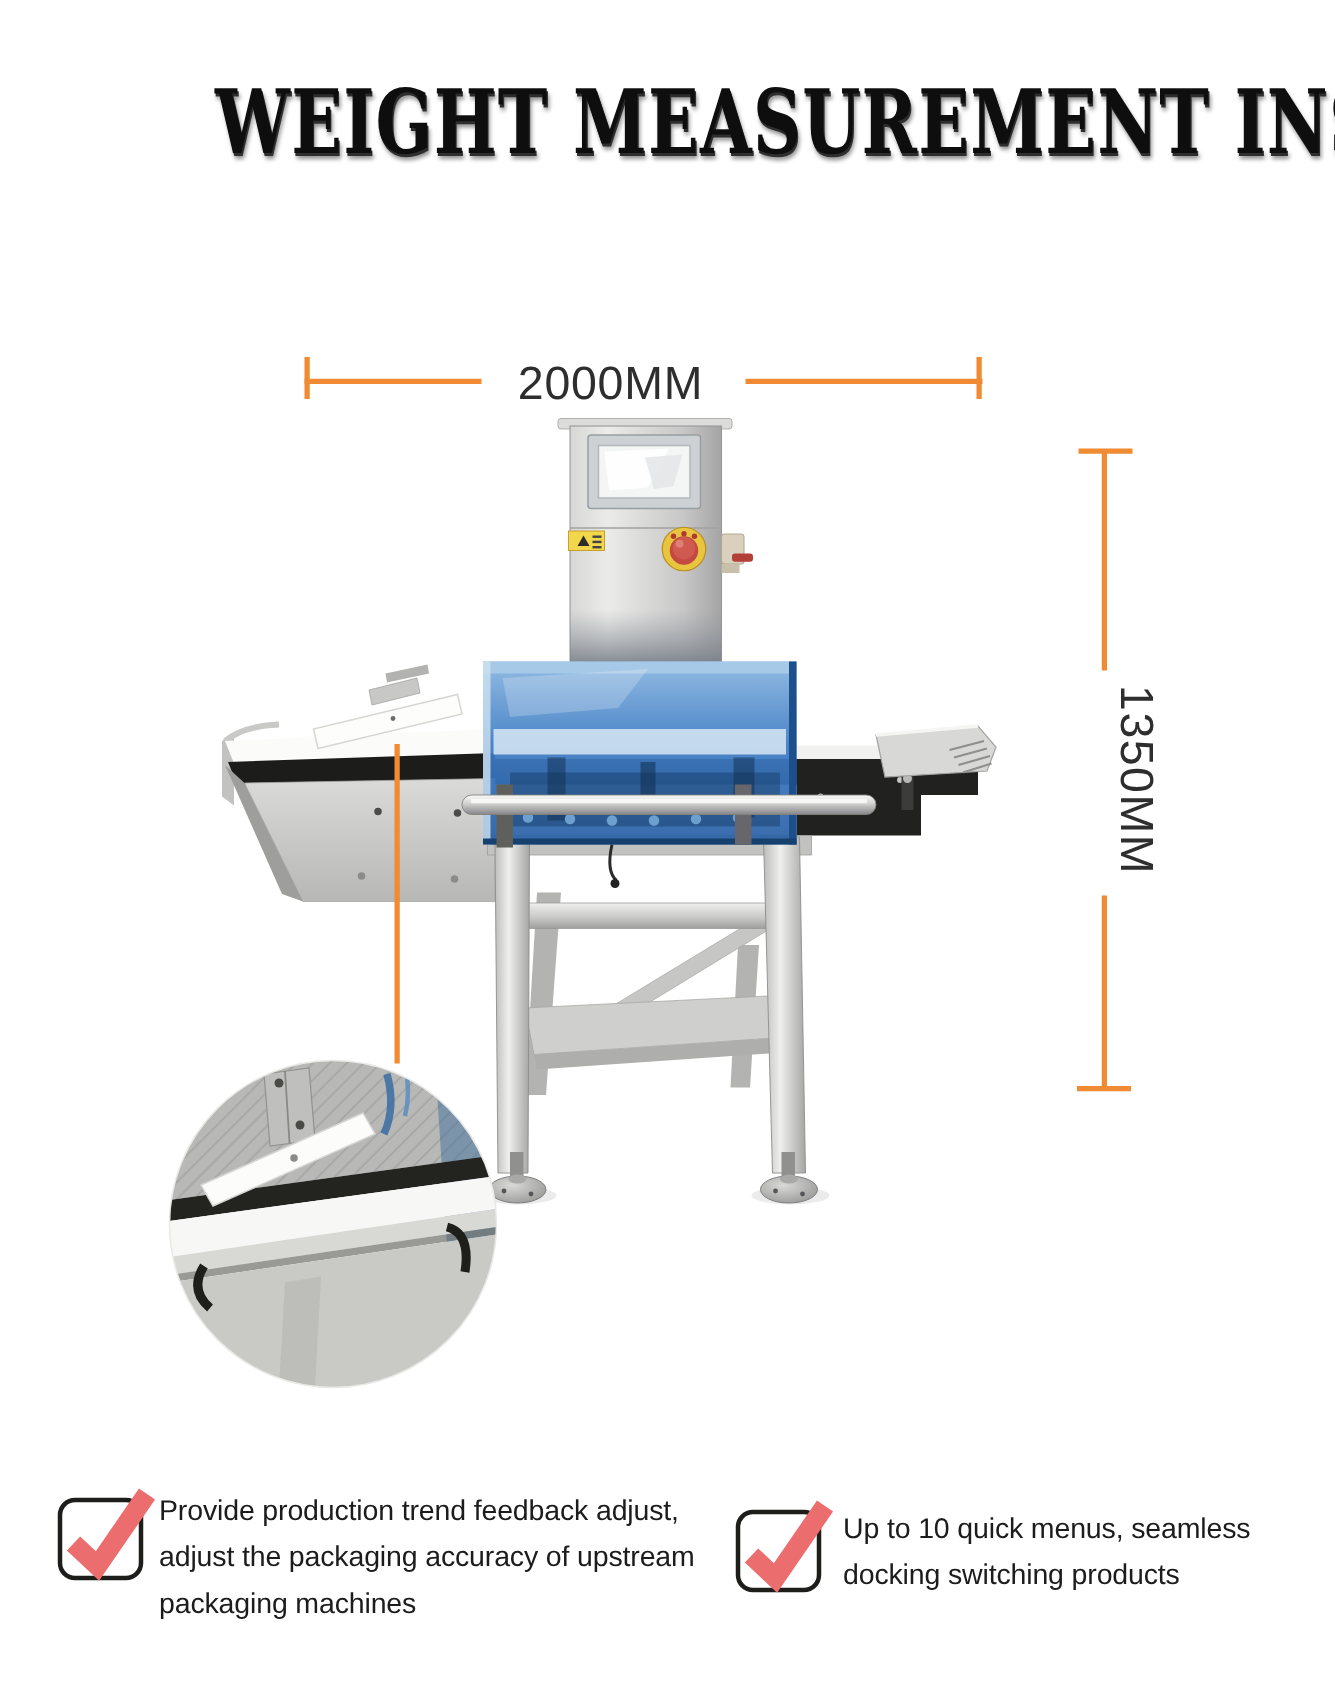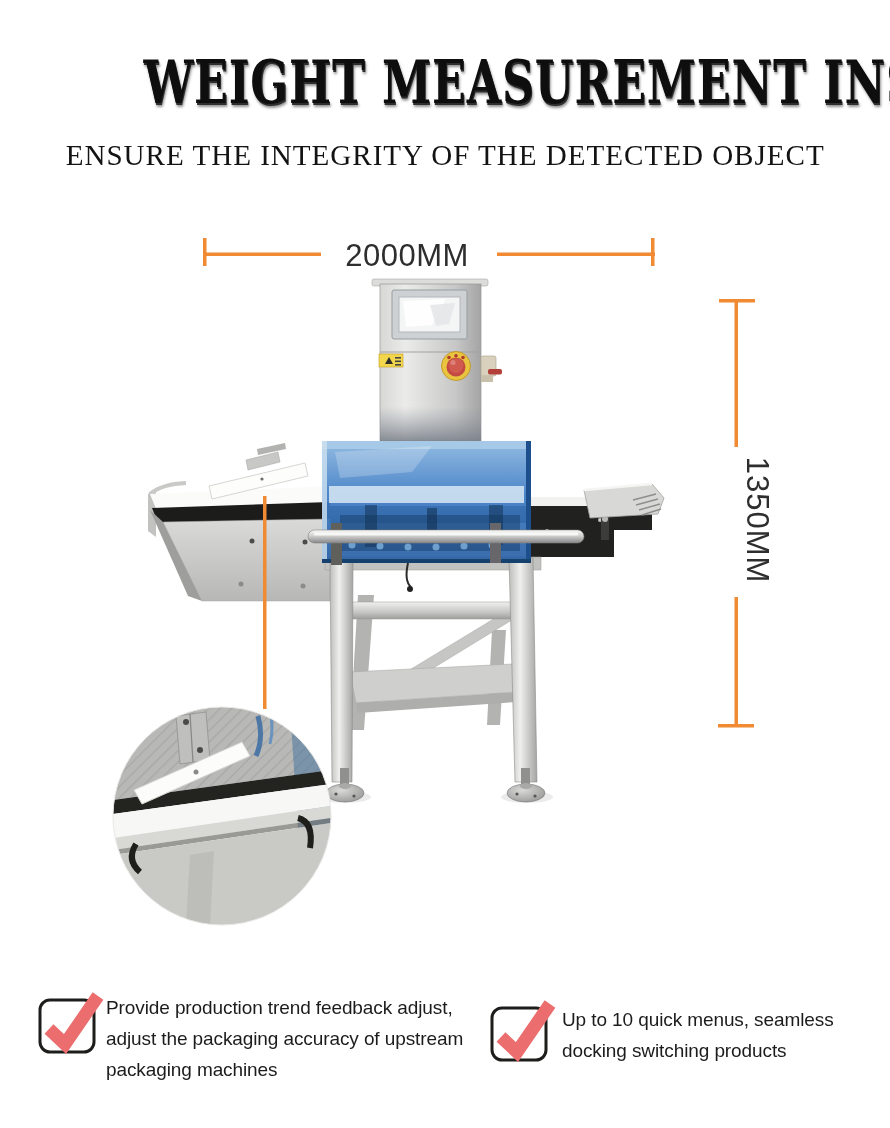--- a/index.html
+++ b/index.html
@@ -29,23 +29,20 @@
   .feature-right .ftext{left:72px;top:6px;width:300px;}
 </style>
 </head>
 <body>
 
 <div class="page">
 
   <div class="title-wrap">
     <span class="title">WEIGHT MEASUREMENT INSPECTION</span>
   </div>
-  <div class="subtitle-wrap">
-    <span class="subtitle">ENSURE THE INTEGRITY OF THE DETECTED OBJECT</span>
-  </div>
 
   <svg class="figure-svg" viewBox="0 0 890 1128">
     <defs>
       <linearGradient id="gHead" x1="0" y1="0" x2="1" y2="0">
         <stop offset="0" stop-color="#d7d7d5"></stop>
           <stop offset="0.25" stop-color="#ebebe9"></stop>
         <stop offset="0.75" stop-color="#c7c7c7"></stop>
           <stop offset="1" stop-color="#a4a4a4"></stop>
       </linearGradient>
       <linearGradient id="gHeadV" x1="0" y1="0" x2="0" y2="1">

